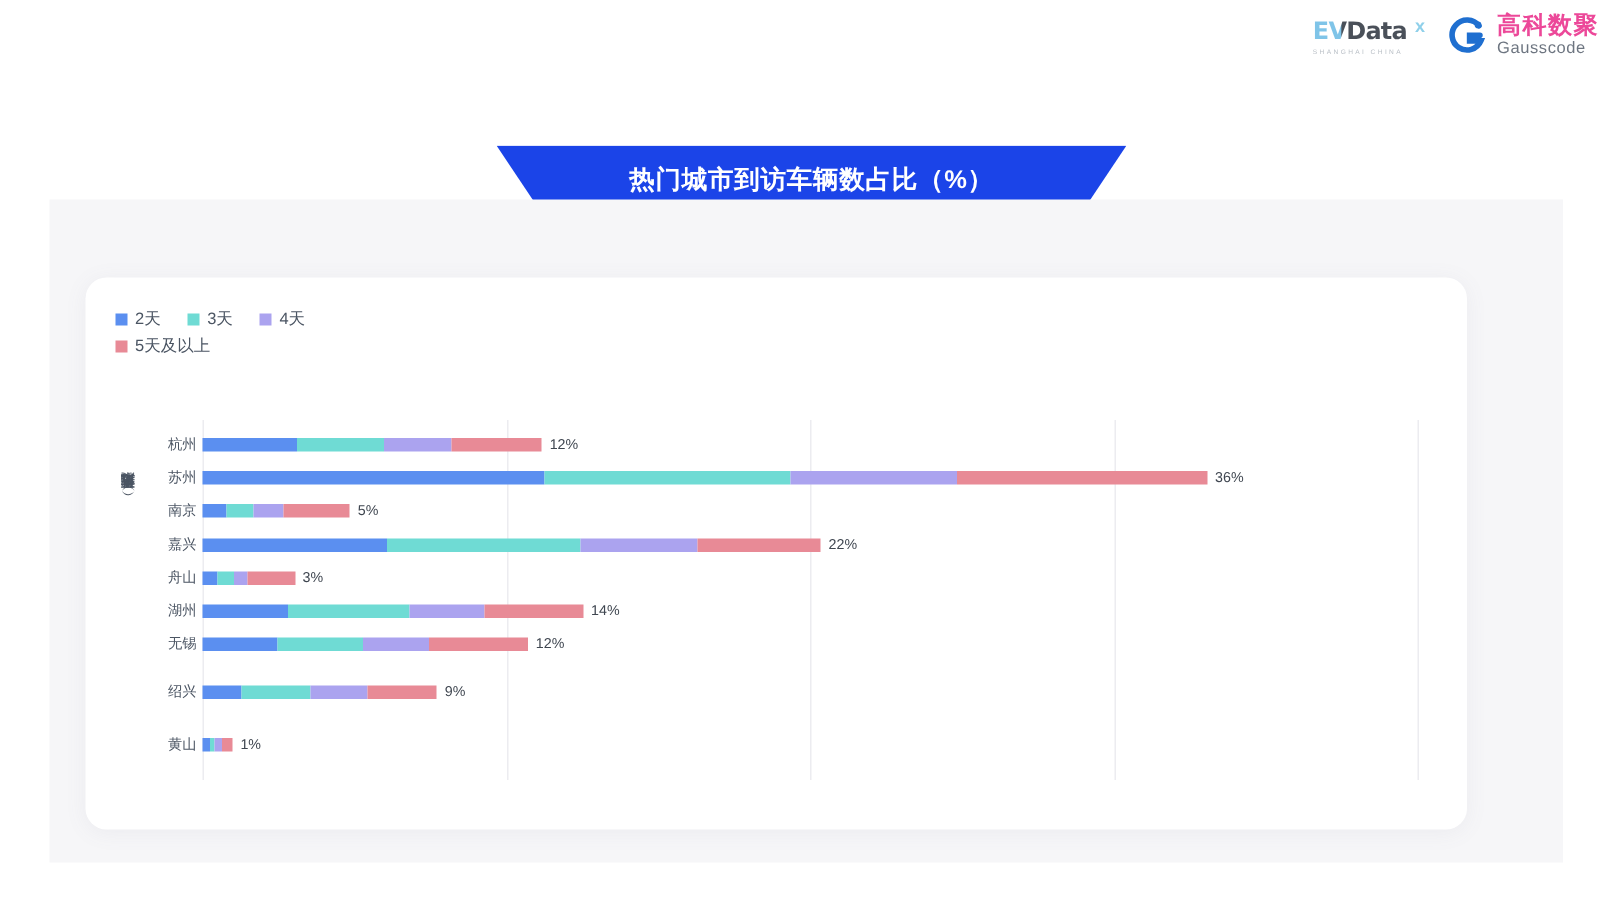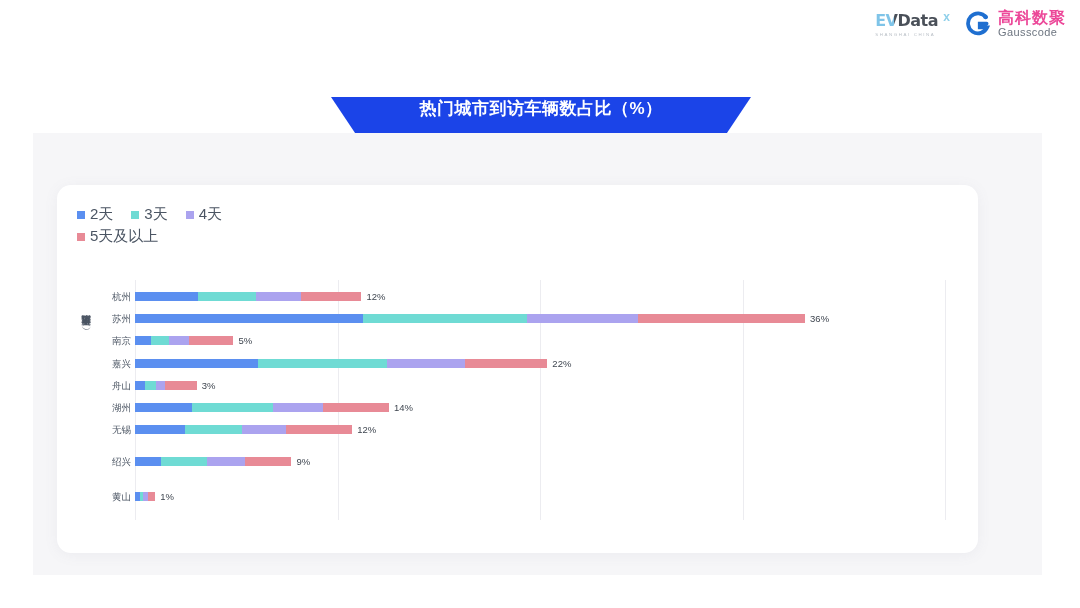--- a/index.html
+++ b/index.html
@@ -88,21 +88,21 @@
   
   #title-ribbon {
     position: absolute;
     left: 331px;
     top: 97px;
     width: 420px;
     height: 44px;
     background: #1b44e8;
     color: #ffffff;
     display: flex;
-    align-items: flex-start;
+    align-items: center;
     justify-content: center;
     -webkit-clip-path: polygon(0 0, 100% 0, 93% 100%, 7% 100%);
     clip-path: polygon(0 0, 100% 0, 93% 100%, 7% 100%);
   }
   #title-ribbon .title-text {
     font-size: 17px;
     font-weight: 700;
     letter-spacing: 0.5px;
     color: #ffffff;
   }
@@ -133,21 +133,21 @@
     left: 20px;
     top: 20px;
     width: 240px;
     display: flex;
     flex-wrap: wrap;
     align-items: center;
   }
   .legend-item {
     display: flex;
     align-items: center;
-    font-size: 15px;
+    font-size: 11px;
     color: #4b5563;
     margin-right: 18px;
     margin-bottom: 3px;
     white-space: nowrap;
   }
   .legend-item:nth-child(4) {
     width: 100%;
     margin-right: 0;
   }
   .legend-swatch {

